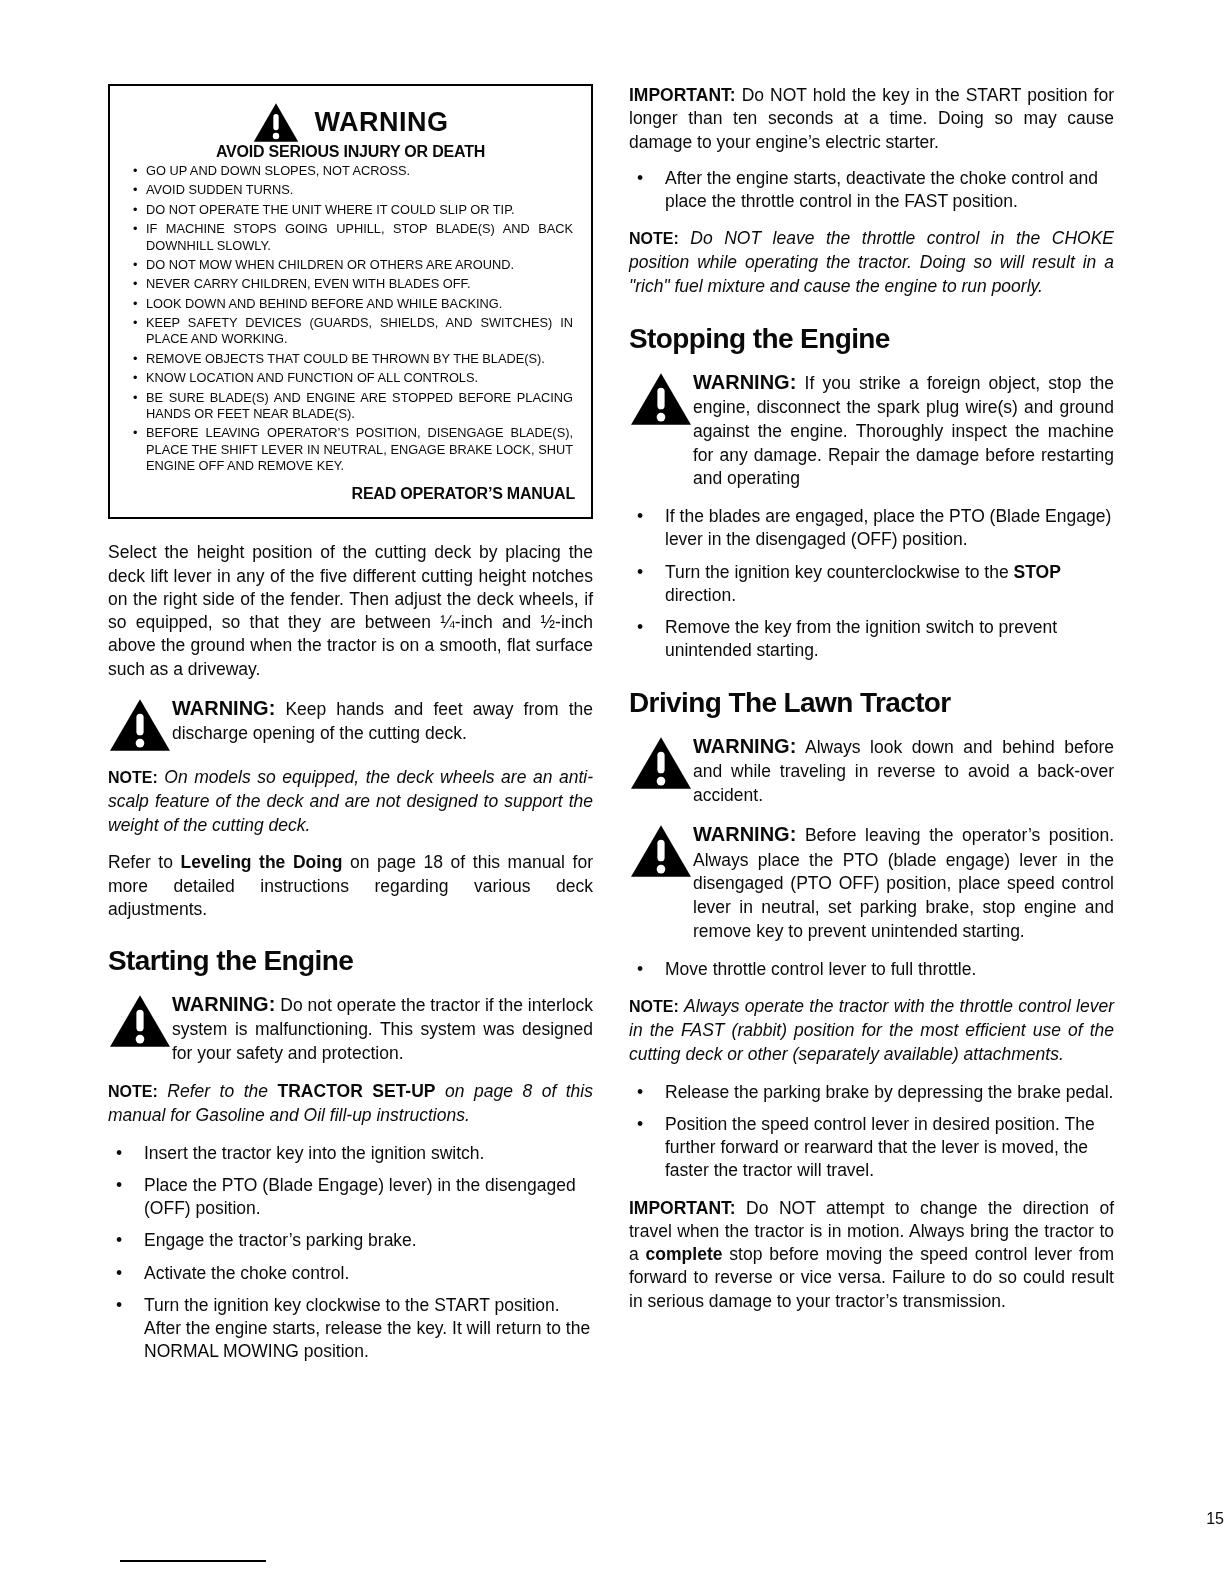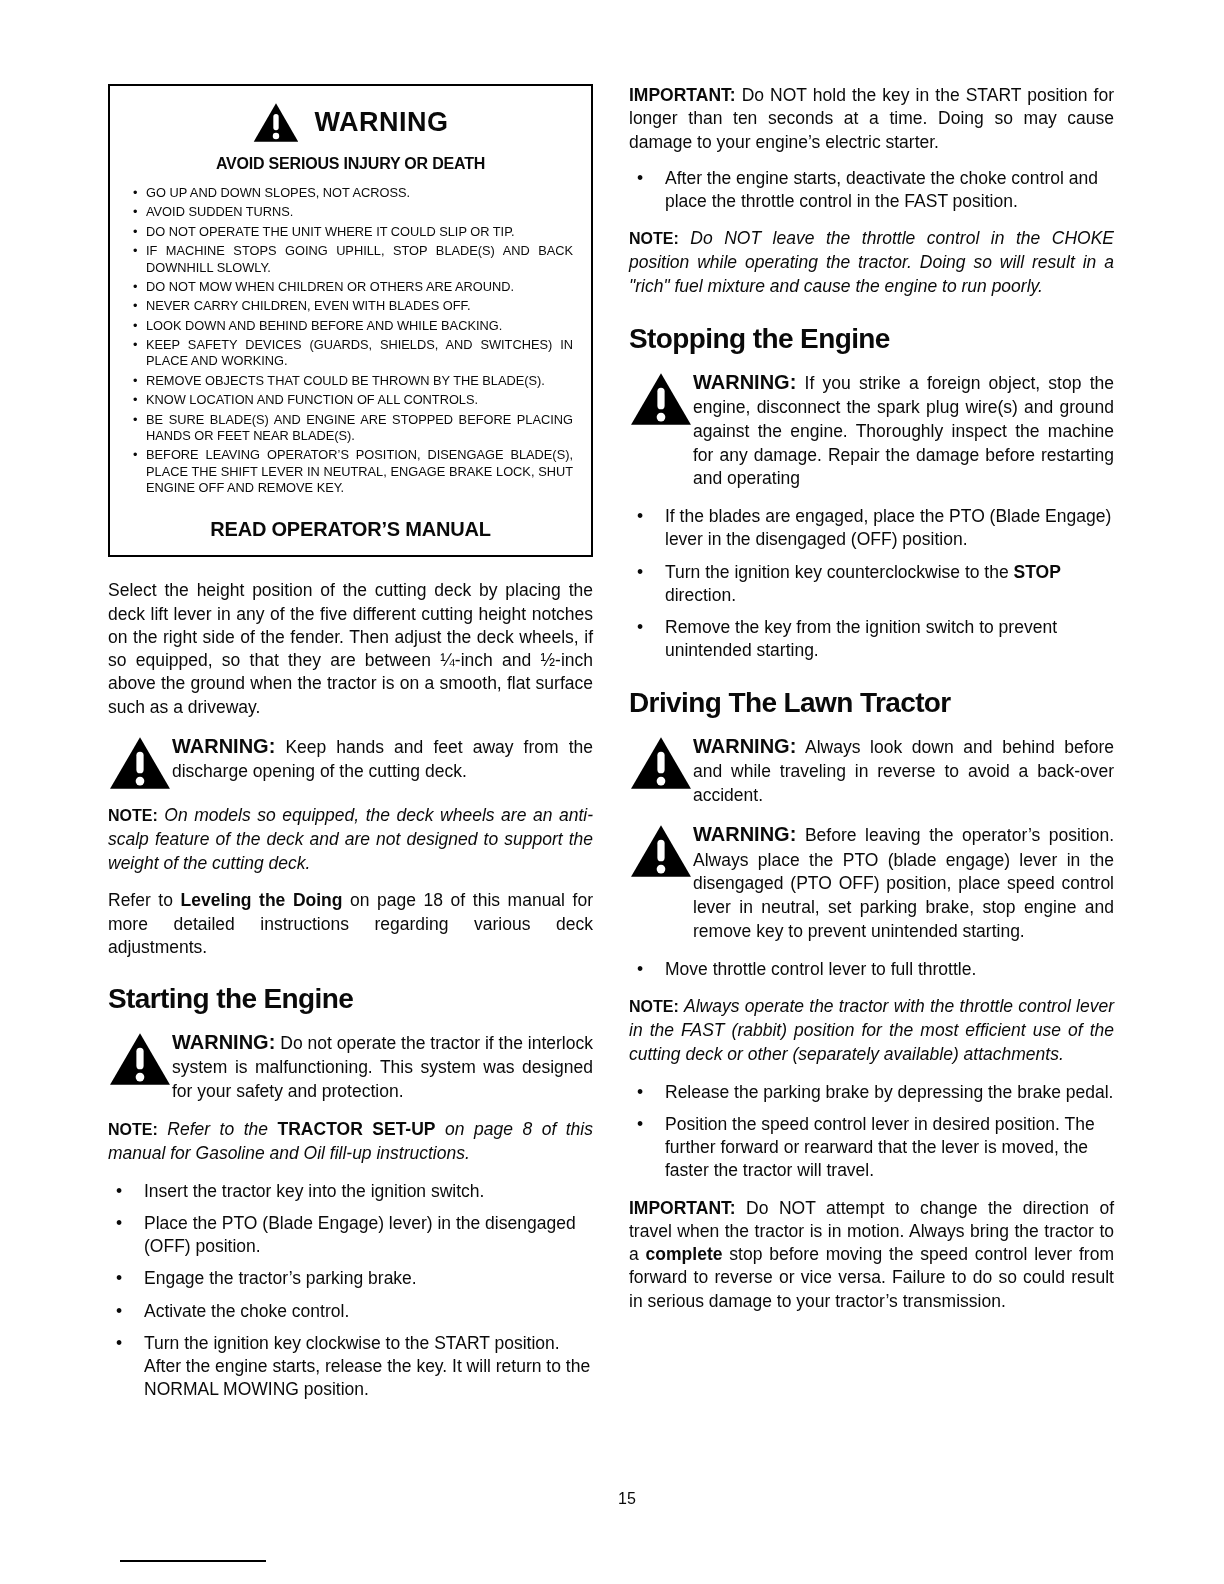--- a/index.html
+++ b/index.html
@@ -8,30 +8,30 @@
     width:1224px; height:1584px; margin:0 auto; position:relative;
     background:#ffffff; color:#0a0a0a;
     font-family:"Liberation Sans", sans-serif;
     overflow:hidden;
   }
   .columns { display:flex; gap:36px; padding:84px 110px 0 108px; }
   .col { width:485px; flex:0 0 auto; }
 
   
   .wbox { border:2px solid #000; padding:16px 16px 14px; margin-bottom:22px; }
-  .wbox-header { display:flex; justify-content:center; align-items:center; gap:16px; margin-bottom:12px; }
+  .wbox-header { display:flex; justify-content:center; align-items:center; gap:16px; }
   .wbox-title { font-size:27px; font-weight:bold; letter-spacing:.5px; }
-  .wbox-sub { text-align:center; font-weight:bold; font-size:16px; margin-bottom:12px; letter-spacing:-.2px; }
+  .wbox-sub { text-align:center; font-weight:bold; font-size:16px; margin-bottom:2px; letter-spacing:-.2px; }
   .wbox ul { list-style:none; }
   .wbox li {
     position:relative; padding-left:20px; padding-right:2px; margin-bottom:3px;
     font-size:12.8px; line-height:1.28; text-align:justify;
   }
   .wbox li::before { content:"•"; position:absolute; left:7px; }
-  .wbox-footer { text-align:center; font-weight:bold; font-size:20px; margin-top:22px; letter-spacing:-.2px; }
+  .wbox-footer { text-align:right; font-weight:bold; font-size:16px; margin-top:11px; letter-spacing:-.2px; }
 
   
   h2 { font-size:28px; font-weight:bold; letter-spacing:-.6px; margin:24px 0 12px; }
 
   
   p.body { font-size:17.5px; line-height:1.33; text-align:justify; margin-bottom:13px; }
   strong.plabel { font-weight:bold; }
 
   
   .warn { display:flex; margin:14px 0 14px; }
@@ -51,21 +51,21 @@
     position:relative; padding-left:36px; margin-bottom:9px;
     font-size:17.5px; line-height:1.33;
   }
   ul.blist li::before { content:"•"; position:absolute; left:8px; }
 
   
   .tri { display:block; }
   .warn .tri { width:62px; height:54px; }
   .wbox-header .tri { width:46px; height:41px; }
 
-  .pagenum { position:absolute; left:0; right:0; bottom:76px; text-align:center; font-size:16px;padding-left:30px; }
+  .pagenum { position:absolute; left:0; right:0; bottom:56px; text-align:right; font-size:16px;padding-left:30px; }
   .bottom-rule { position:absolute; left:120px; bottom:22px; width:146px; height:2px; background:#000; }
 </style>
 </head>
 <body>
 
 <div class="page">
   <div class="columns">
 
     <div class="col">
 

